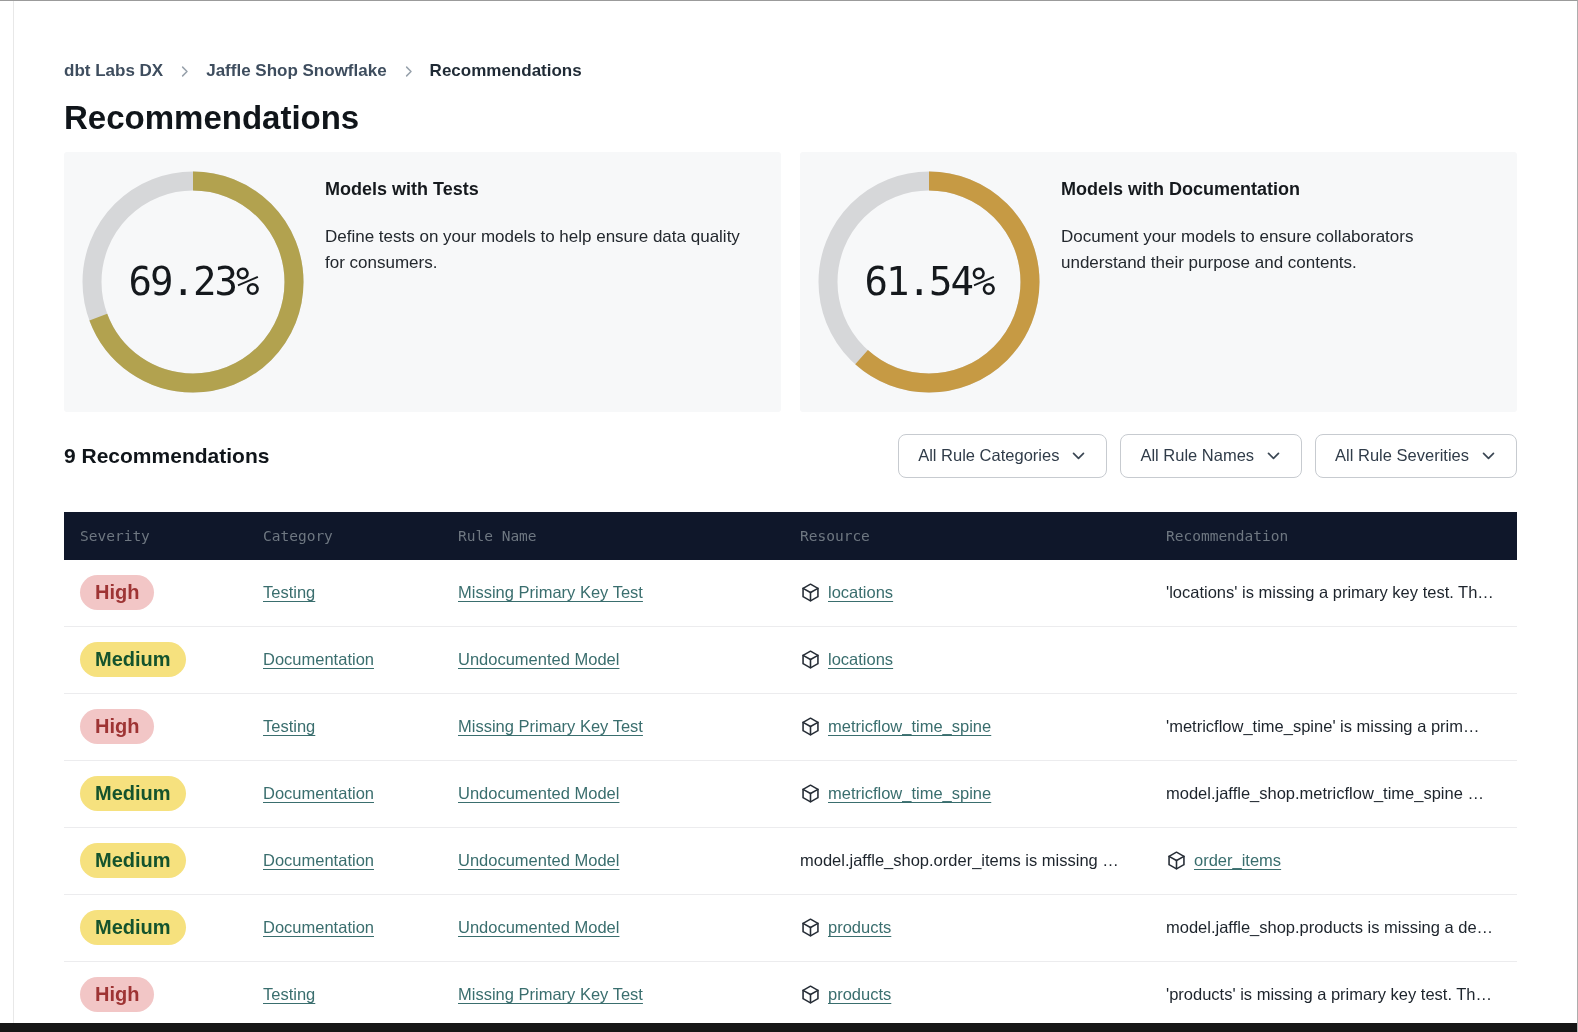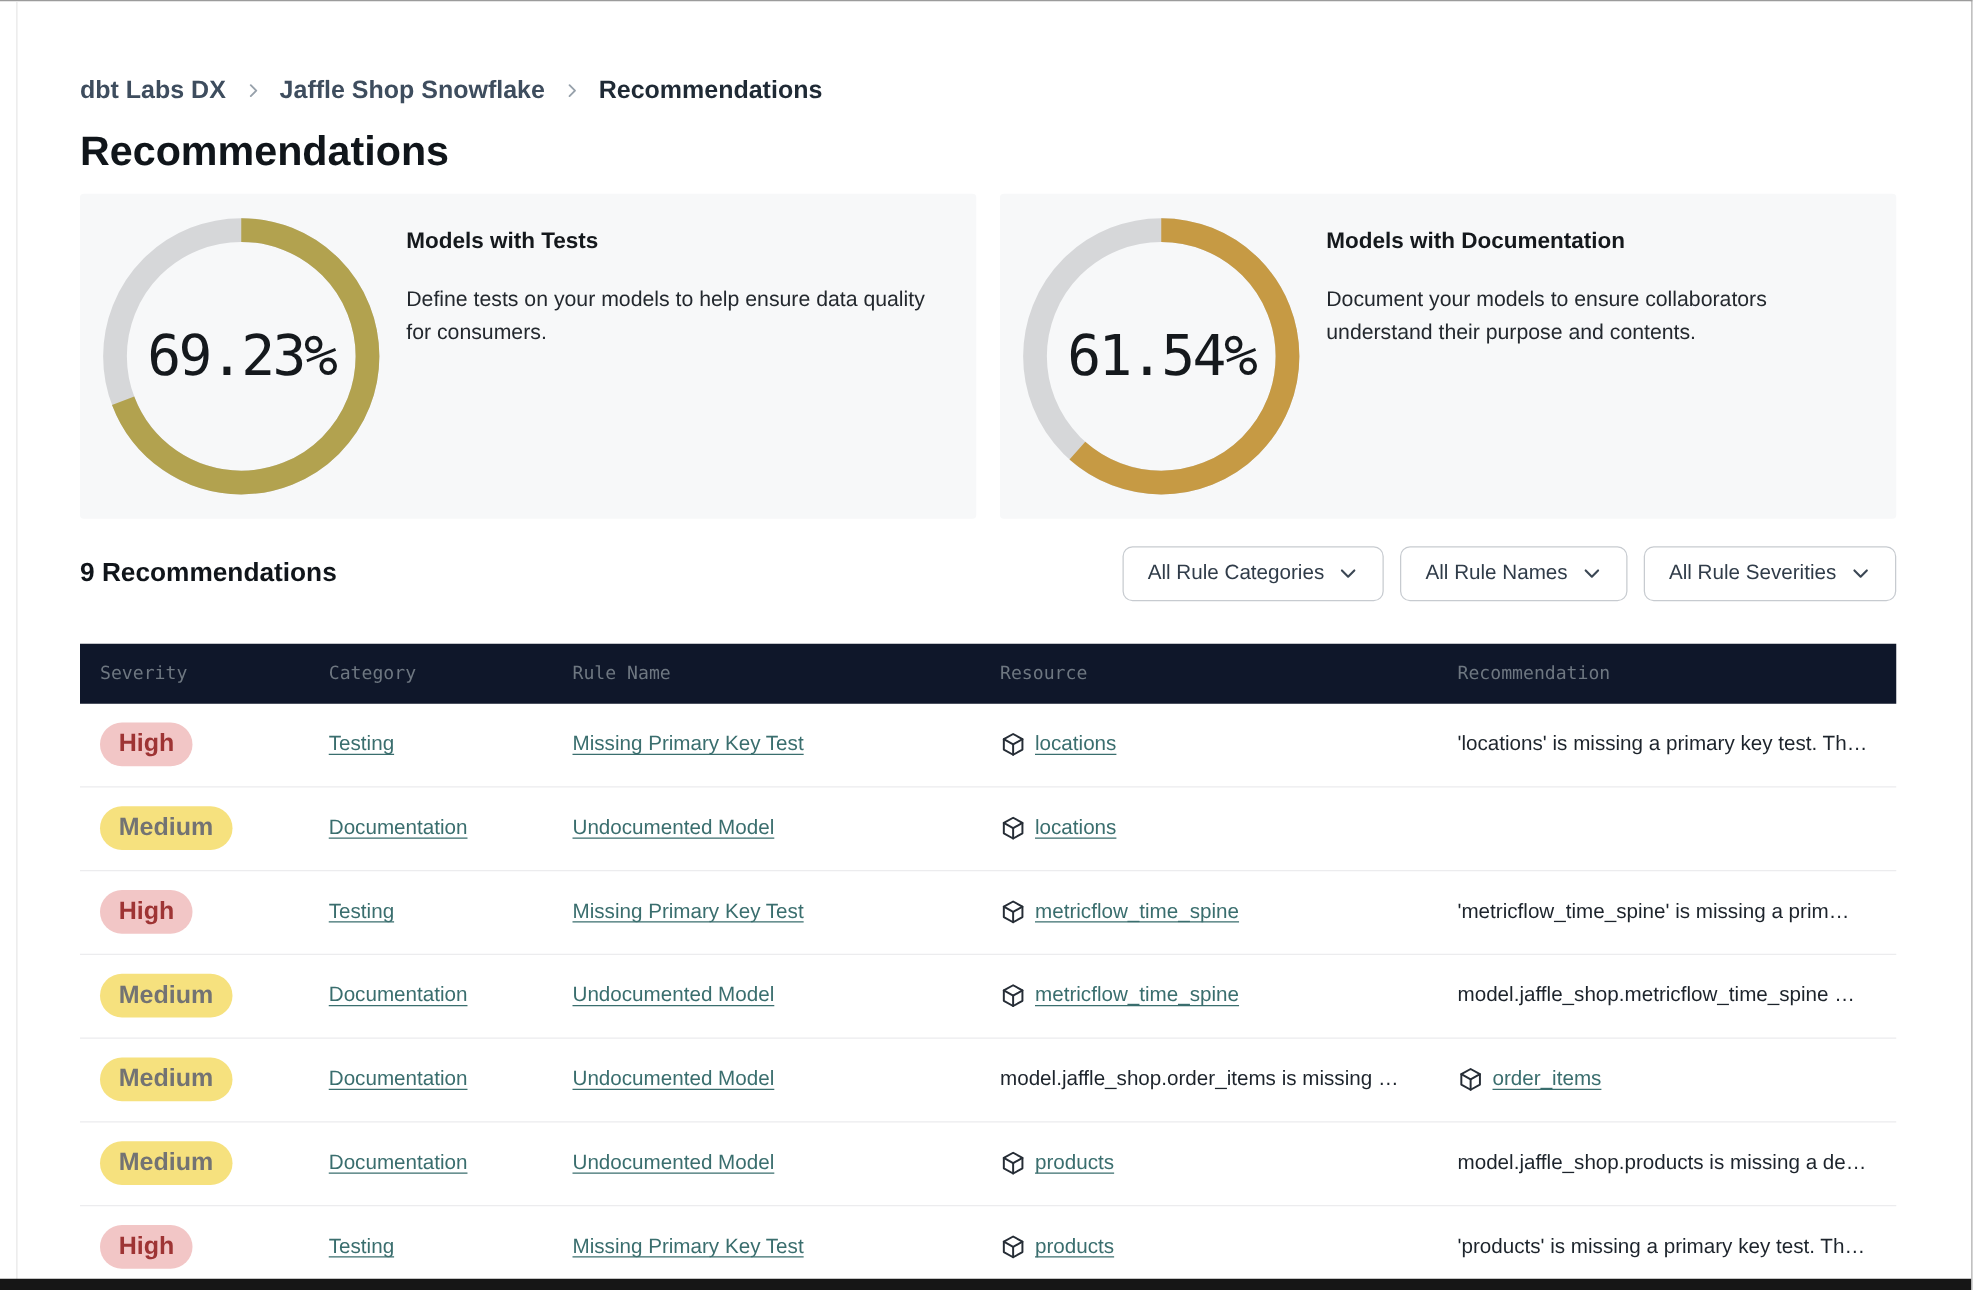--- a/index.html
+++ b/index.html
@@ -7,37 +7,37 @@
     width:1578px;height:1032px;overflow:hidden;background:#ffffff;
     font-family:"Liberation Sans","DejaVu Sans",sans-serif;color:#1d242c;
   }
   .page{position:relative;width:1578px;height:1032px;background:#fff;overflow:hidden;
         border-top:1px solid #9b9b9b;border-right:1px solid #adadad;box-sizing:border-box;}
   .leftline{position:absolute;left:13px;top:0;bottom:0;width:1px;background:#e8e8e8;}
   .content{position:absolute;left:64px;top:0;width:1453px;}
 
   
   .breadcrumb{margin-top:60px;display:flex;align-items:center;gap:14px;
-              font-size:20px;font-weight:700;color:#3e4d5e;}
+              font-size:17px;font-weight:700;color:#3e4d5e;}
   .breadcrumb .crumb-current{color:#1f2a35;}
   .bc-sep{display:flex;align-items:center;color:#97a1ab;}
 
   
   .page-title{margin:16px 0 0 0;font-size:33px;font-weight:600;color:#10151a;line-height:1.3;}
 
   
   .cards{display:flex;gap:19px;margin-top:12px;}
   .card{flex:1 1 0;height:260px;background:#f7f8f9;border-radius:3px;display:flex;}
   .donut-wrap{position:relative;width:258px;flex:0 0 258px;display:flex;align-items:center;justify-content:center;}
   .donut{display:block;}
   .donut .track{fill:none;stroke:#d6d7d9;stroke-width:19;}
   .donut .prog{fill:none;stroke-width:19;transform:rotate(-90deg);transform-origin:center;}
   .donut-label{position:absolute;left:0;top:0;width:258px;height:260px;display:flex;
                align-items:center;justify-content:center;
-               font-family:"DejaVu Sans Mono",monospace;font-size:45px;color:#15191d;letter-spacing:-2px;}
+               font-family:"DejaVu Sans Mono",monospace;font-size:39px;color:#15191d;letter-spacing:-2px;}
   .card-text{padding:27px 30px 0 3px;}
   .card-title{font-size:18px;font-weight:700;color:#15191d;margin:0 0 24px 0;}
   .card-desc{font-size:17px;line-height:26px;color:#23282e;max-width:452px;margin:0;}
 
   
   .list-header{margin-top:22px;display:flex;align-items:center;justify-content:space-between;}
   .rec-count{font-size:21px;font-weight:600;color:#10151a;}
   .filters{display:flex;gap:13px;}
   .filter-btn{display:flex;align-items:center;gap:11px;height:44px;padding:0 19px;
               background:#fff;border:1px solid #c7cbd0;border-radius:8px;cursor:pointer;
@@ -47,21 +47,21 @@
   
   .table{margin-top:34px;width:100%;}
   .thead,.trow{display:grid;grid-template-columns:183px 195px 342px 366px 1fr;align-items:center;}
   .thead{height:48px;background:#0f172a;
          font-family:"DejaVu Sans Mono",monospace;font-size:14.5px;color:#6e7781;}
   .thead .cell{padding-left:16px;}
   .trow{height:66px;border-bottom:1px solid #ececee;}
   .trow .cell{padding-left:16px;display:flex;align-items:center;min-width:0;}
   .badge{display:inline-block;padding:6px 15px;border-radius:999px;font-size:20px;font-weight:700;}
   .badge-high{background:#f2c6c6;color:#9e3434;}
-  .badge-medium{background:#f6e17e;color:#737373;}
+  .badge-medium{background:#f6e17e;color:#14532d;}
   .tlink{color:#3a6e6e;font-size:16.5px;text-decoration:underline;text-underline-offset:3px;
          cursor:pointer;white-space:nowrap;}
   .cell-resource{gap:7px;}
   .cube{display:flex;align-items:center;}
   .cell-rec{font-size:16.5px;color:#1d242c;white-space:nowrap;overflow:hidden;}
 
   .bottom-bar{position:absolute;left:0;right:0;bottom:0;height:9px;background:#161616;}
 </style>
 </head>
 <body>

